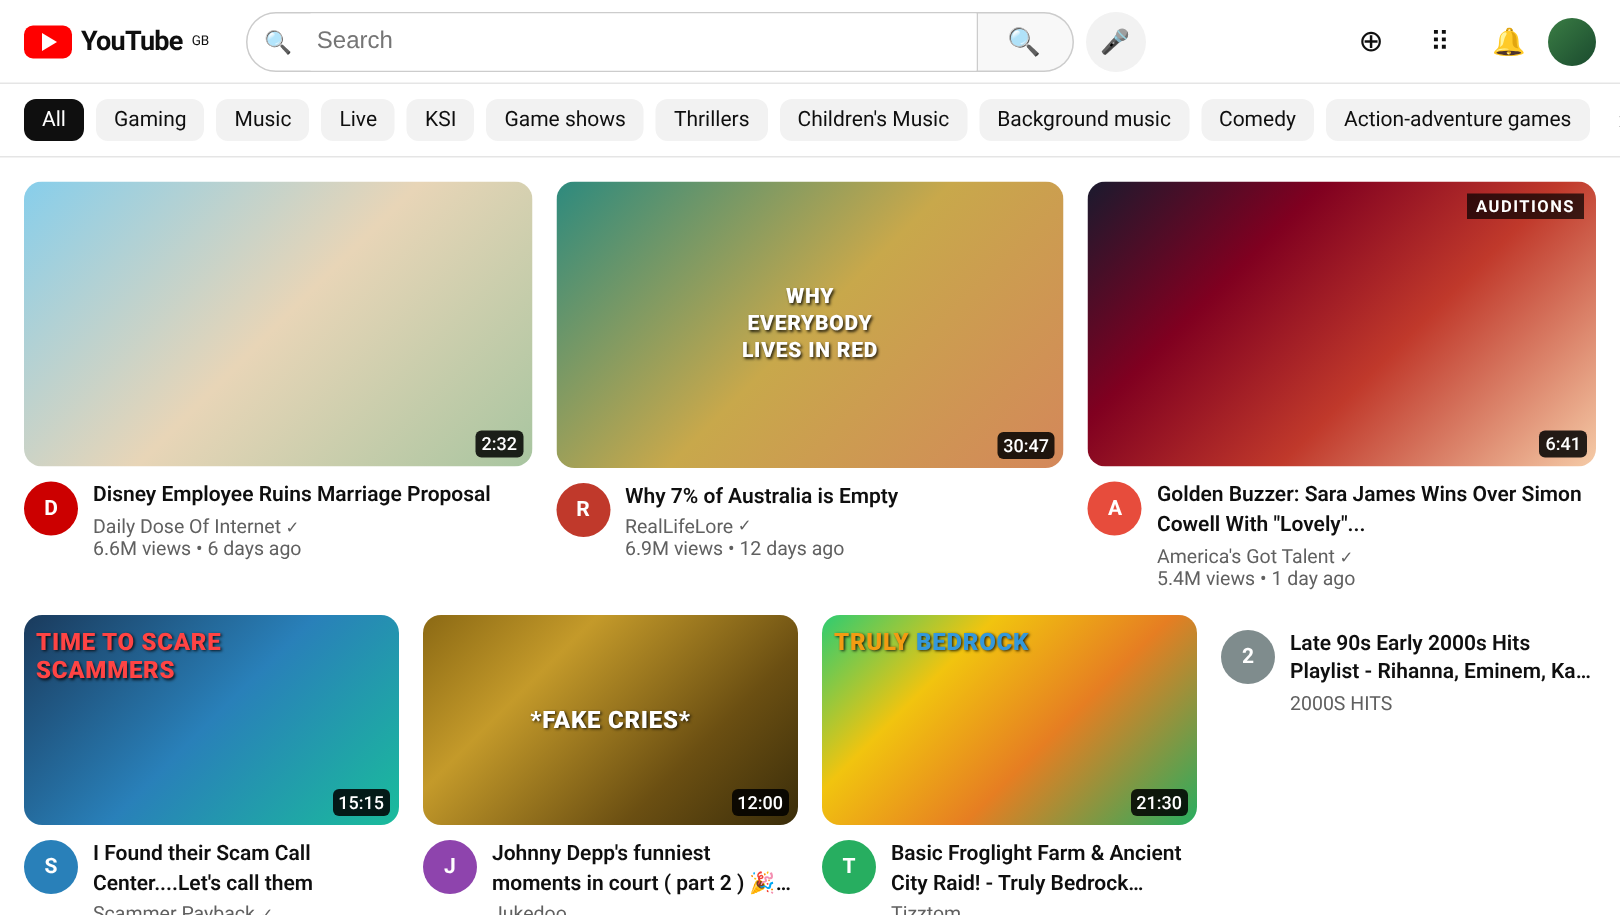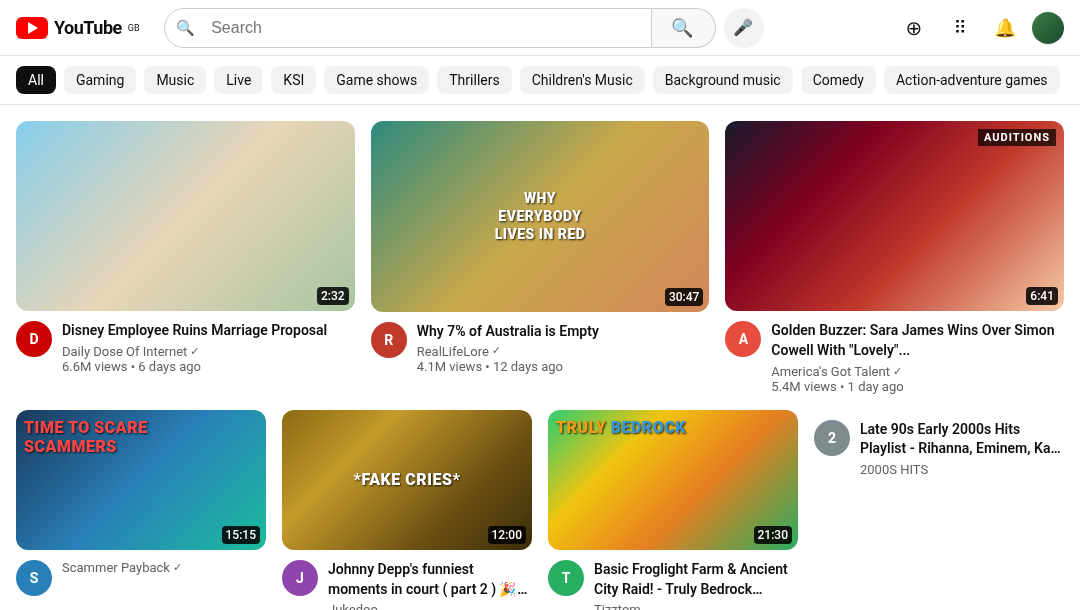--- a/index.html
+++ b/index.html
@@ -95,21 +95,21 @@
             </div>
           </div>
         </div>
         <div style="position: absolute; bottom: 6px; right: 6px; background: rgba(0, 0, 0, 0.85); color: rgb(255, 255, 255); font-size: 12px; font-weight: 500; padding: 2px 4px; border-radius: 4px; z-index: 2;">30:47</div>
       </div>
       <div style="display: flex; gap: 10px; margin-top: 10px;">
         <div style="width: 36px; height: 36px; border-radius: 50%; flex-shrink: 0; display: flex; align-items: center; justify-content: center; font-size: 14px; font-weight: 700; color: rgb(255, 255, 255); background: rgb(192, 57, 43);">R</div>
         <div style="flex: 1 1 0%;">
           <div style="font-size: 14px; font-weight: 600; line-height: 1.4; margin-bottom: 3px; display: -webkit-box; -webkit-line-clamp: 2; -webkit-box-orient: vertical; overflow: hidden;">Why 7% of Australia is Empty</div>
           <div style="font-size: 13px; color: rgb(96, 96, 96); display: flex; align-items: flex-start; gap: 3px;">RealLifeLore<span style="font-size: 11px; color: rgb(96, 96, 96);">✓</span></div>
-          <div style="font-size: 13px; color: rgb(96, 96, 96);">4.1M views • 12 days ago</div>
+          <div style="font-size: 13px; color: rgb(96, 96, 96);">6.9M views • 12 days ago</div>
         </div>
       </div>
     </div>
     <div style="cursor: pointer;">
       <div style="position: relative; width: 100%; padding-top: 56.25%; border-radius: 12px; overflow: hidden;">
         <div class="thumb-3" style="position: absolute; top: 0px; left: 0px; width: 100%; height: 100%; background: linear-gradient(135deg, rgb(26, 26, 46) 0%, rgb(128, 0, 32) 30%, rgb(192, 57, 43) 60%, rgb(245, 203, 167) 100%);">
           <div style="position: absolute; top: 0px; left: 0px; width: 100%; height: 100%; display: flex; flex-direction: column; justify-content: center; align-items: center; padding: 8px;">
             <div style="position: absolute; top: 8px; right: 8px; background: rgba(0, 0, 0, 0.7); color: rgb(255, 255, 255); font-size: 11px; font-weight: 700; padding: 2px 6px; letter-spacing: 1px;">AUDITIONS</div>
           </div>
         </div>
@@ -132,20 +132,21 @@
         <div class="thumb-4" style="position: absolute; top: 0px; left: 0px; width: 100%; height: 100%; background: linear-gradient(135deg, rgb(26, 58, 92) 0%, rgb(41, 128, 185) 50%, rgb(26, 188, 156) 100%);">
           <div style="position: absolute; top: 0px; left: 0px; width: 100%; height: 100%; display: flex; flex-direction: column; justify-content: center; align-items: center; padding: 8px;">
             <div style="color: rgb(255, 255, 255); font-size: 16px; font-weight: 900; text-align: left; text-shadow: rgba(0, 0, 0, 0.8) 1px 1px 2px; letter-spacing: 0.5px; text-transform: uppercase; position: absolute; top: 8px; left: 8px;"><span style="color:#ff4444">TIME TO SCARE</span><br><span style="color:#ff4444">SCAMMERS</span></div>
           </div>
         </div>
         <div style="position: absolute; bottom: 6px; right: 6px; background: rgba(0, 0, 0, 0.85); color: rgb(255, 255, 255); font-size: 12px; font-weight: 500; padding: 2px 4px; border-radius: 4px; z-index: 2;">15:15</div>
       </div>
       <div style="display: flex; gap: 10px; margin-top: 10px;">
         <div style="width: 36px; height: 36px; border-radius: 50%; flex-shrink: 0; display: flex; align-items: center; justify-content: center; font-size: 14px; font-weight: 700; color: rgb(255, 255, 255); background: rgb(41, 128, 185);">S</div>
         <div style="flex: 1 1 0%;">
+          <div style="font-size: 14px; font-weight: 600; line-height: 1.4; margin-bottom: 3px; display: -webkit-box; -webkit-line-clamp: 2; -webkit-box-orient: vertical; overflow: hidden;">I Found their Scam Call Center....Let's call them</div>
           <div style="font-size: 13px; color: rgb(96, 96, 96); display: flex; align-items: center; gap: 3px;">Scammer Payback<span style="font-size: 11px; color: rgb(96, 96, 96);">✓</span></div>
         </div>
       </div>
     </div>
     <div style="cursor: pointer;">
       <div style="position: relative; width: 100%; padding-top: 56.25%; border-radius: 12px; overflow: hidden;">
         <div class="thumb-5" style="position: absolute; top: 0px; left: 0px; width: 100%; height: 100%; background: linear-gradient(135deg, rgb(139, 105, 20) 0%, rgb(196, 154, 42) 30%, rgb(107, 79, 18) 70%, rgb(58, 45, 10) 100%);">
           <div style="position: absolute; top: 0px; left: 0px; width: 100%; height: 100%; display: flex; flex-direction: column; justify-content: center; align-items: center; padding: 8px;">
             <div style="color: rgb(255, 255, 255); font-size: 16px; font-weight: 900; text-align: left; text-shadow: rgba(0, 0, 0, 0.8) 1px 1px 2px; letter-spacing: 0.5px; text-transform: uppercase;">*fake cries*</div>
           </div>

